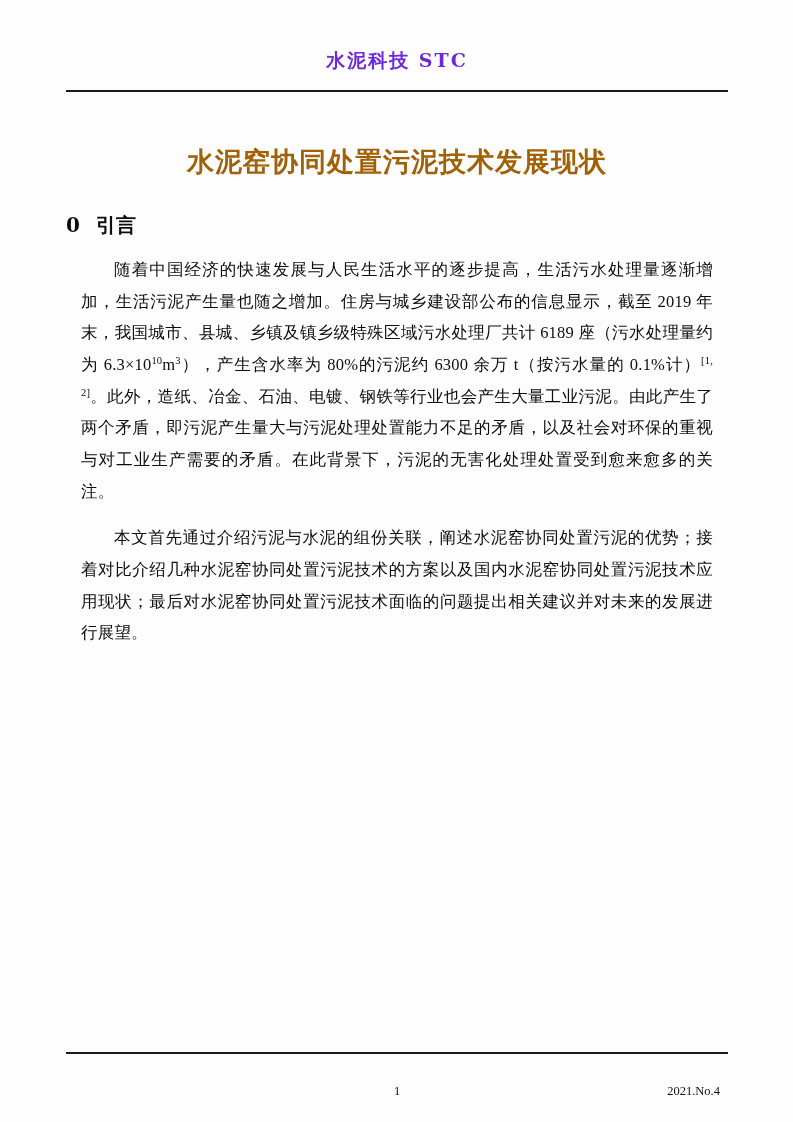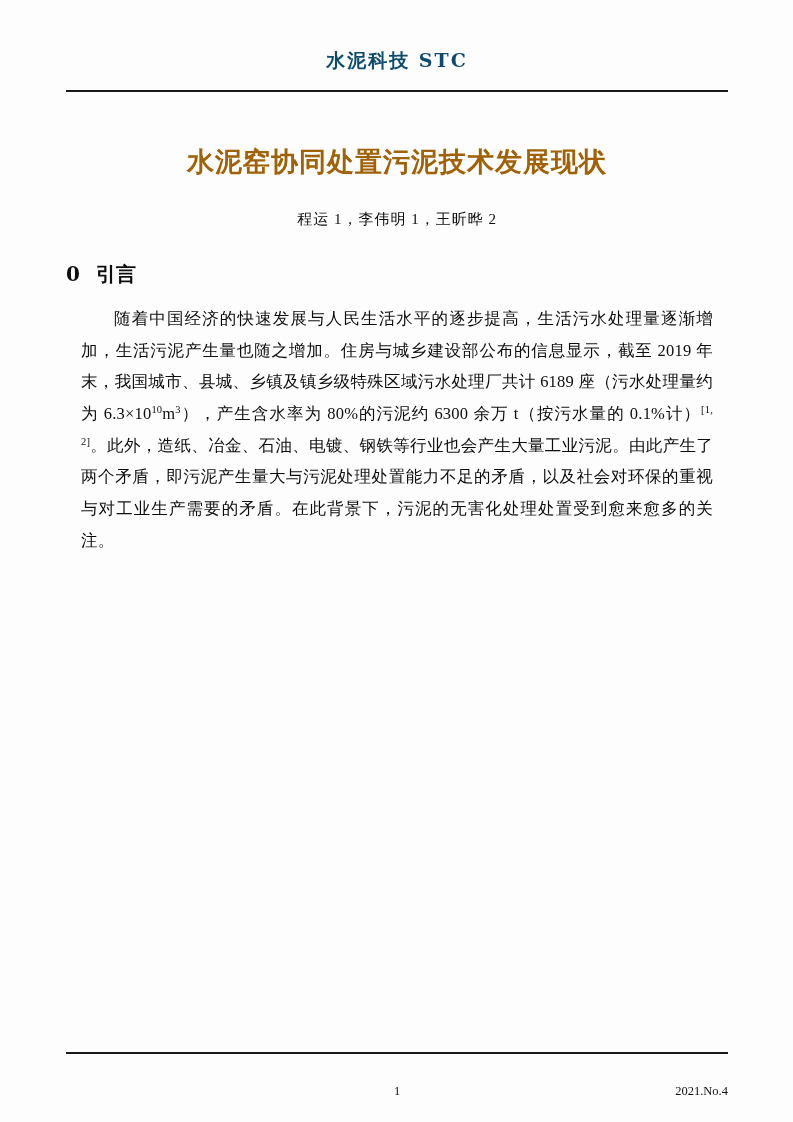--- a/index.html
+++ b/index.html
@@ -28,21 +28,21 @@
     height: 1122px;
   }
   
   .header-title {
     text-align: center;
     font-family: "DejaVu Serif", "Liberation Serif", serif;
     font-weight: bold;
     font-size: 19px;
     letter-spacing: 2px;
     padding-top: 48px;
-    color: #0c4a6e;
+    color: #6d28d9;
   }
   .header-rule {
     margin-top: 16px;
     border-top: 2px solid #1a1a1a;
     width: 100%;
   }
   
   .doc-title {
     text-align: center;
     font-family: "DejaVu Serif", "Liberation Serif", serif;
@@ -108,44 +108,44 @@
     font-size: 12.5px;
     color: #111;
   }
   .footer .page-num {
     position: absolute;
     left: 50%;
     transform: translateX(-50%);
   }
   .footer .issue {
     position: absolute;
-    right: 0;
+    right: 8px;
   }
 </style>
 </head>
 <body>
 
 <div class="page">
   <div class="content">
 
     <div class="header-title">水泥科技  STC</div>
     <div class="header-rule"></div>
 
     <div class="doc-title">水泥窑协同处置污泥技术发展现状</div>
 
-    <div class="authors">程运 1，李伟明 1，王昕晔 2</div>
 
 
     <div class="section-heading">
       <span class="num">0</span><span>引言</span>
     </div>
 
     <p class="body-text"><span>随着中国经济的快速发展与人民生活水平的逐步提高，生活污水处理量逐渐增加，生活污泥产生量也随之增加。住房与城乡建设部公布的信息显示，截至 2019 年末，我国城市、县城、乡镇及镇乡级特殊区域污水处理厂共计 6189 座（污水处理量约为 6.3×10</span><span class="sup">10</span><span>m</span><span class="sup">3</span><span>），产生含水率为 80%的污泥约 6300 余万 t（按污水量的 0.1%计）</span><span class="sup">[1, 2]</span><span>。此外，造纸、冶金、石油、电镀、钢铁等行业也会产生大量工业污泥。由此产生了两个矛盾，即污泥产生量大与污泥处理处置能力不足的矛盾，以及社会对环保的重视与对工业生产需要的矛盾。在此背景下，污泥的无害化处理处置受到愈来愈多的关注。</span></p>
 
 
+    <p class="body-text">本文首先通过介绍污泥与水泥的组份关联，阐述水泥窑协同处置污泥的优势；接着对比介绍几种水泥窑协同处置污泥技术的方案以及国内水泥窑协同处置污泥技术应用现状；最后对水泥窑协同处置污泥技术面临的问题提出相关建议并对未来的发展进行展望。</p>
 
     <div class="footer-rule"></div>
     <div class="footer">
       <span class="page-num">1</span>
       <span class="issue">2021.No.4</span>
     </div>
 
   </div>
 </div>
 

